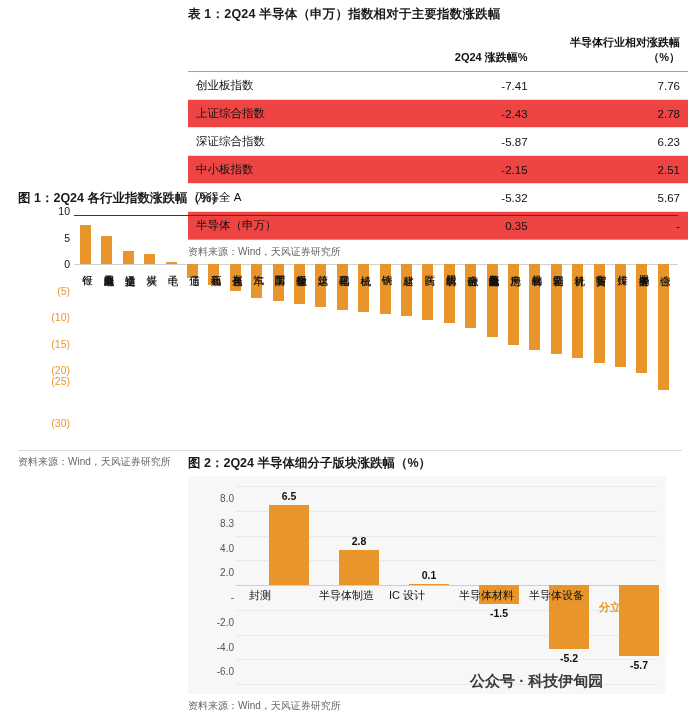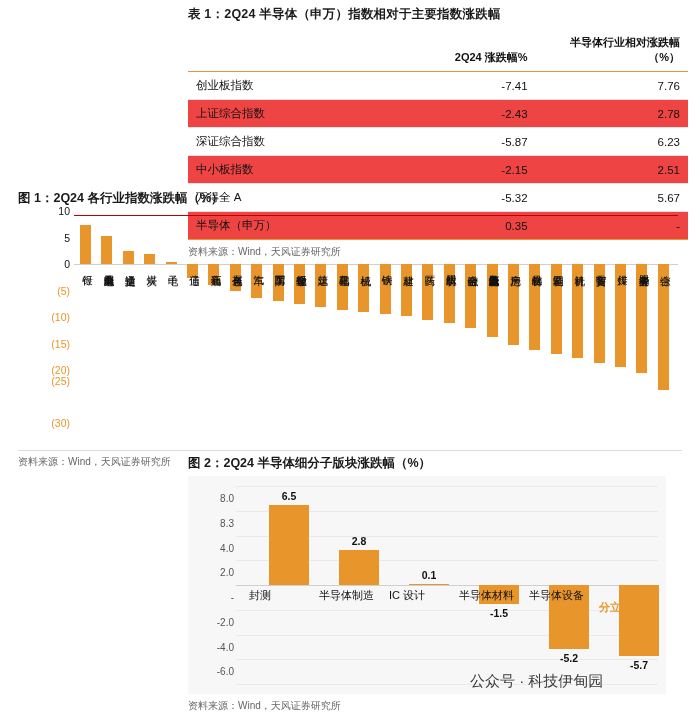--- a/index.html
+++ b/index.html
@@ -65,21 +65,21 @@
   .c2-ax div{position:absolute;right:0;font-size:10px;color:#555;transform:translateY(-50%);}
   .c2-plot{position:absolute;left:48px;right:8px;top:10px;bottom:10px;}
   .c2-grid{position:absolute;left:0;right:0;height:1px;background:#eaeaea;}
   .c2-zero{position:absolute;left:0;right:0;height:1px;background:#cfcfcf;}
   .c2-bar{position:absolute;background:#e8962c;width:40px;}
   .c2-val{position:absolute;font-size:10.5px;font-weight:bold;color:#111;text-align:center;width:70px;}
   .c2-cat{position:absolute;font-size:11px;color:#111;text-align:left;width:80px;}
   .c2-cat.hl{color:#e8962c;font-weight:bold;}
 
   
-  #wm{left:470px;top:672px;font-size:15px;font-weight:normal;color:#3a3a3a;}
+  #wm{left:470px;top:672px;font-size:15px;font-weight:bold;color:#3a3a3a;}
 </style>
 </head>
 <body>
 
 <div class="block" id="table-block">
   <div class="caption">表 1：2Q24 半导体（申万）指数相对于主要指数涨跌幅</div>
   <table class="t1">
     <thead>
       <tr>
         <th class="blank" style="width:210px"></th>

